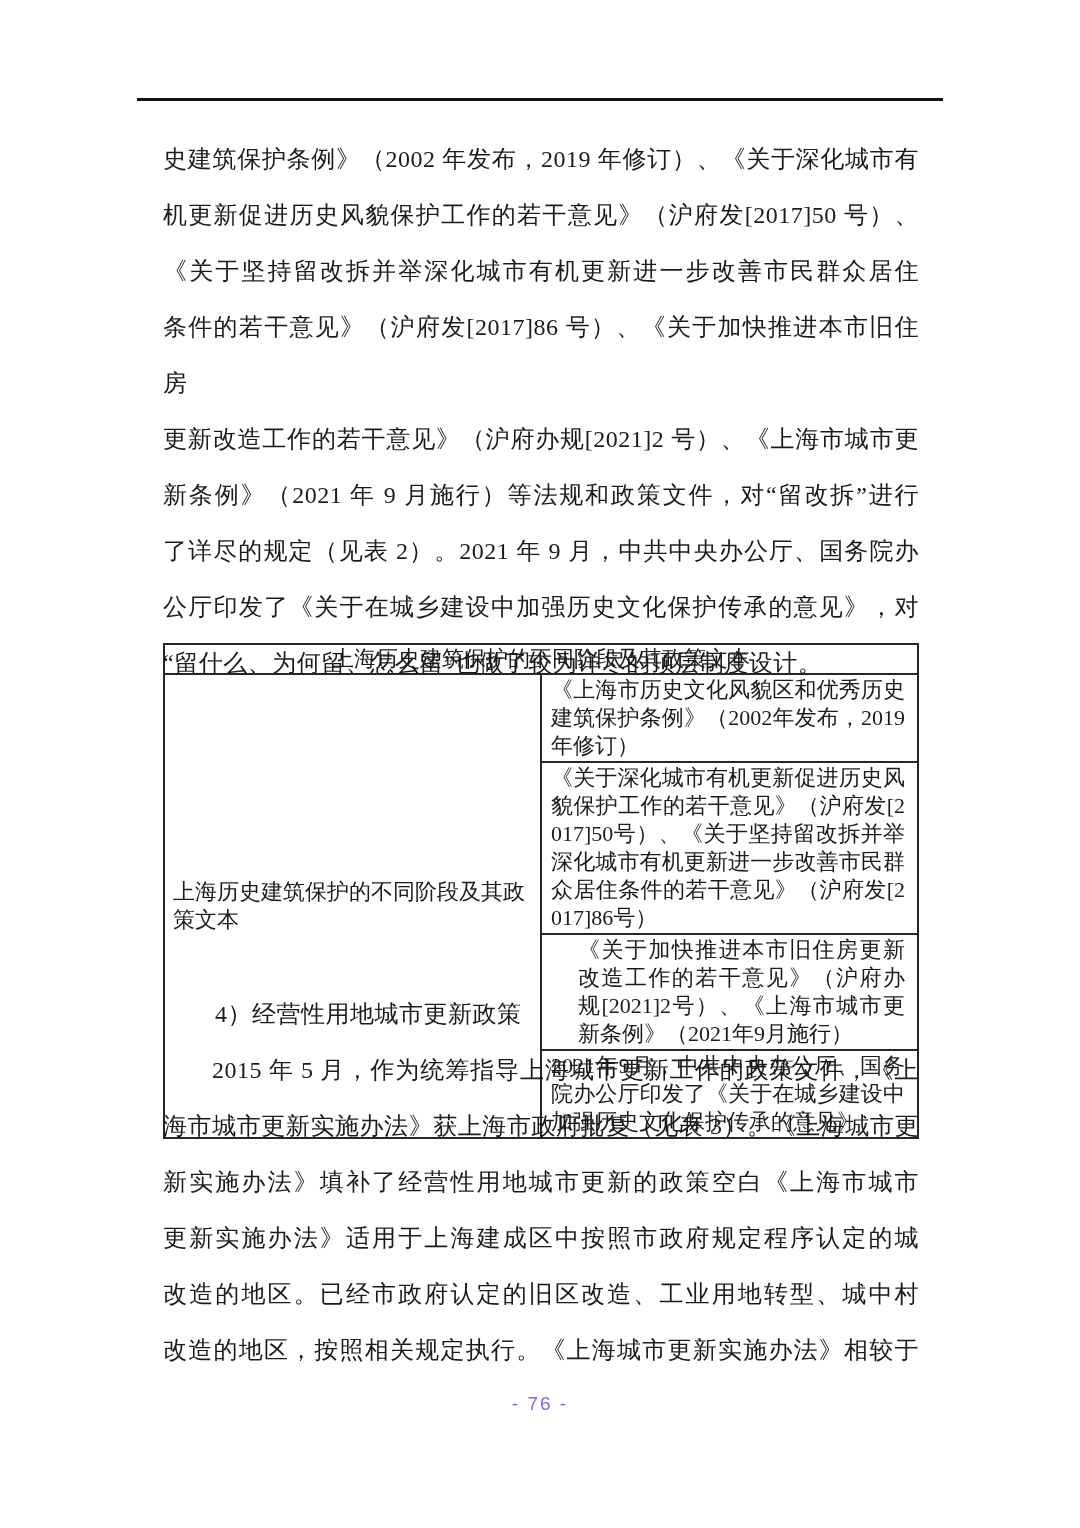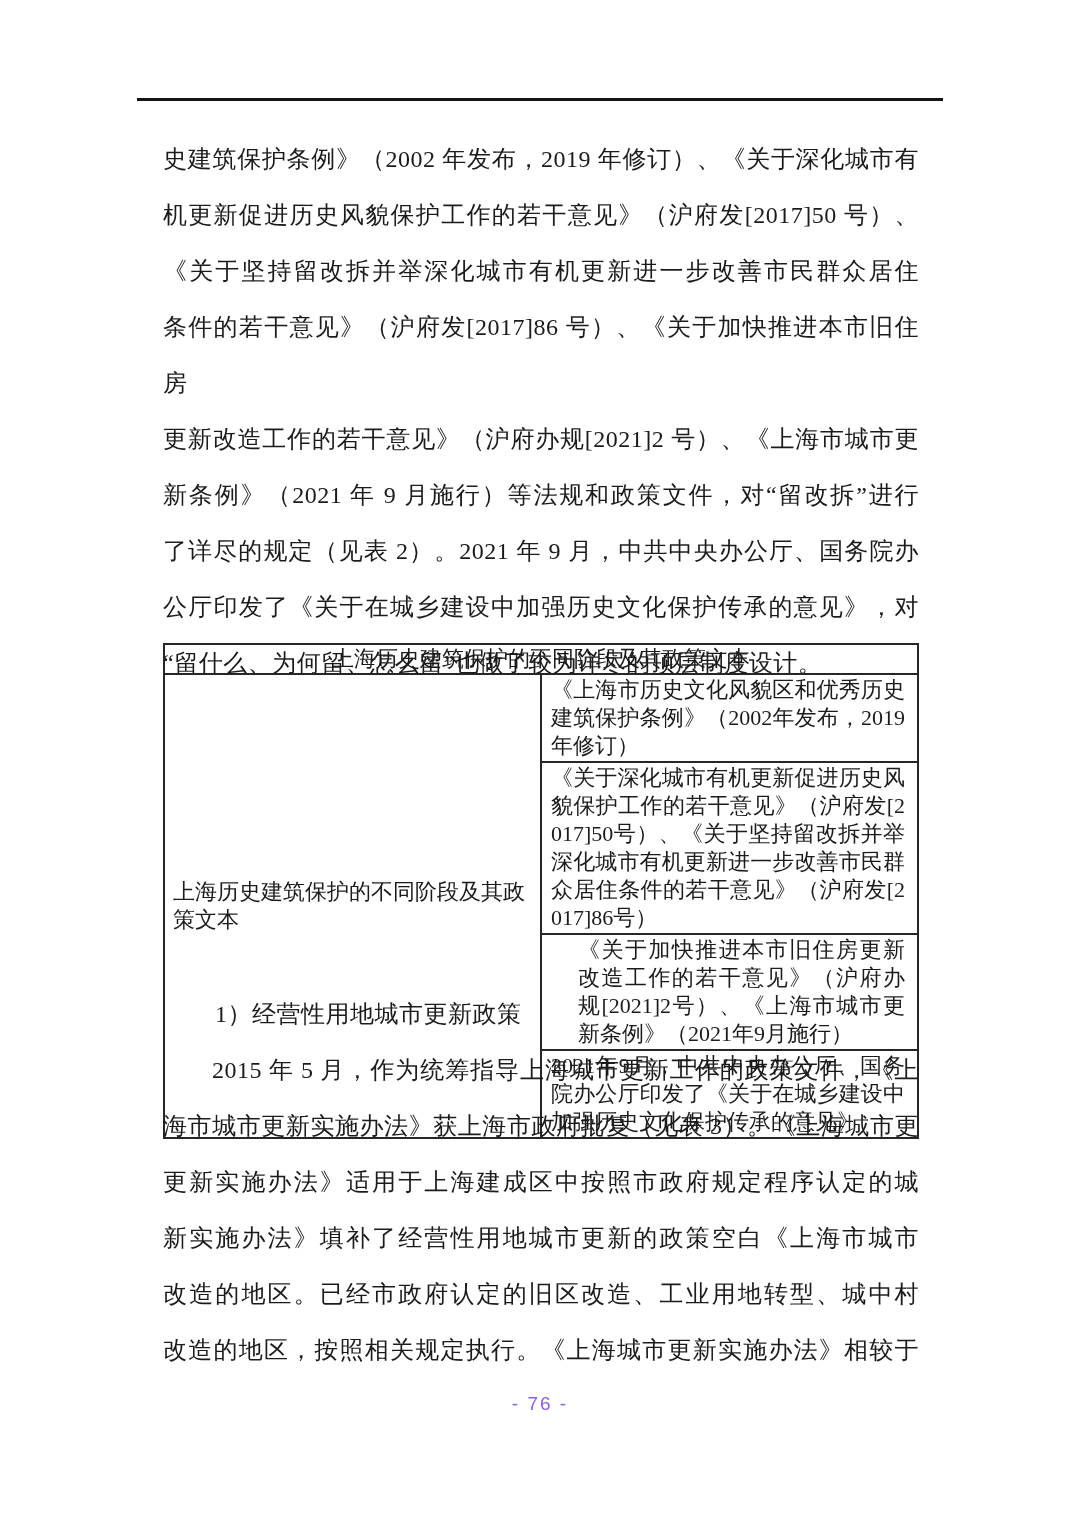--- a/index.html
+++ b/index.html
@@ -124,24 +124,24 @@
     <tr>
       <td class="cell r3">《关于加快推进本市旧住房更新改造工作的若干意见》（沪府办规[2021]2号）、《上海市城市更新条例》（2021年9月施行）</td>
     </tr>
     <tr>
       <td class="cell r4">2021年9月，中共中央办公厅、国务院办公厅印发了《关于在城乡建设中加强历史文化保护传承的意见》</td>
     </tr>
   </tbody>
     </table>
 
   <div class="block block2">
-    <div class="line heading">1）经营性用地城市更新政策</div>
+    <div class="line heading">4）经营性用地城市更新政策</div>
     <div class="line j indent">2015 年 5 月，作为统筹指导上海城市更新工作的政策文件，《上</div>
     <div class="line j">海市城市更新实施办法》获上海市政府批复（见表 3）。《上海城市更</div>
+    <div class="line j">新实施办法》填补了经营性用地城市更新的政策空白《上海市城市</div>
     <div class="line j">更新实施办法》适用于上海建成区中按照市政府规定程序认定的城</div>
-    <div class="line j">新实施办法》填补了经营性用地城市更新的政策空白《上海市城市</div>
     <div class="line j">改造的地区。已经市政府认定的旧区改造、工业用地转型、城中村</div>
     <div class="line j">改造的地区，按照相关规定执行。《上海城市更新实施办法》相较于</div>
   </div>
 
   <div class="footer">- 76 -</div>
 
 </div>
 
 </body></html>

